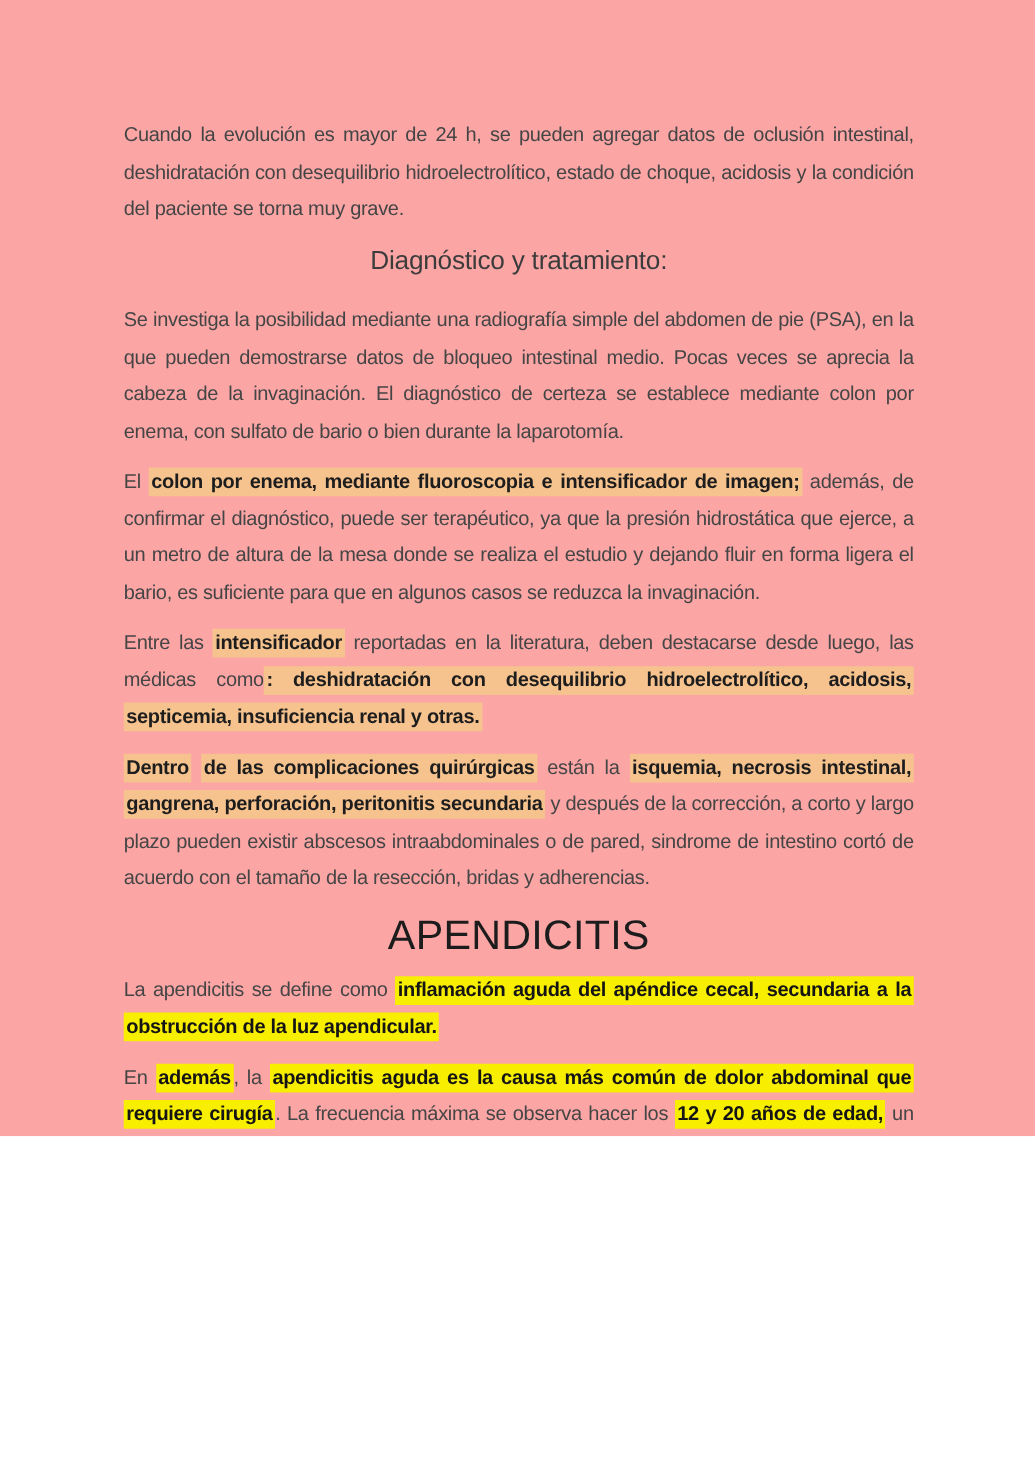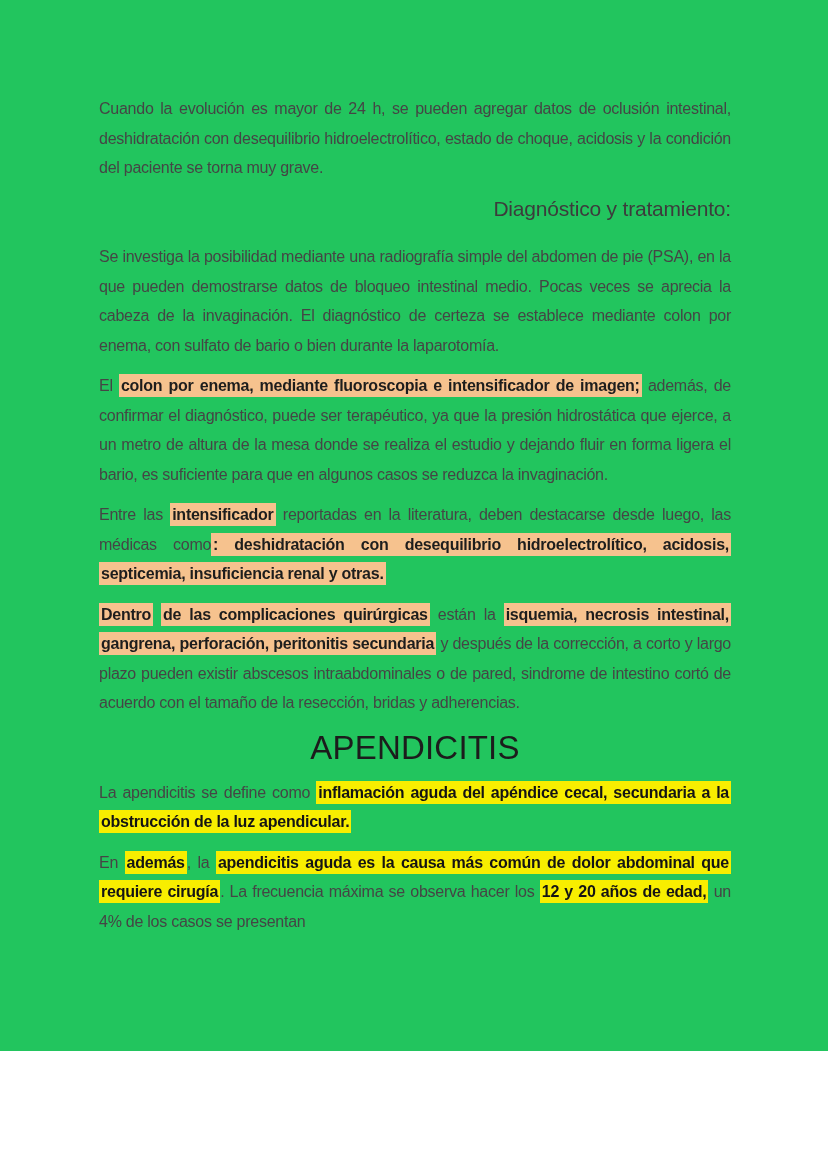--- a/index.html
+++ b/index.html
@@ -3,22 +3,22 @@
 <meta charset="utf-8">
 <style>
   html, body {
     margin: 0;
     padding: 0;
     background: #ffffff;
   }
   .page {
     position: relative;
     width: 828px;
-    height: 1051px;
-    background: #22c55e;
+    height: 909px;
+    background: #fca5a5;
     overflow: hidden;
     text-decoration: underline;
   }
   .content {
     position: absolute;
     left: 99px;
     top: 94px;
     width: 632px;
   }
   .para {
@@ -46,21 +46,21 @@
     -webkit-box-decoration-break: clone;
     box-decoration-break: clone;
   }
   .subheading {
     font-family: "Liberation Sans", "DejaVu Sans", sans-serif;
     font-size: 21px;
     font-weight: 400;
     line-height: 29.5px;
     letter-spacing: -0.2px;
     color: #3c3c3c;
-    text-align: right;
+    text-align: center;
     margin: 7px 0 19px 0;
   }
   .main-heading {
     font-family: "Liberation Sans", "DejaVu Sans", sans-serif;
     font-size: 33px;
     font-weight: 400;
     line-height: 38px;
     letter-spacing: 0.2px;
     color: #1c1c1c;
     text-align: center;

